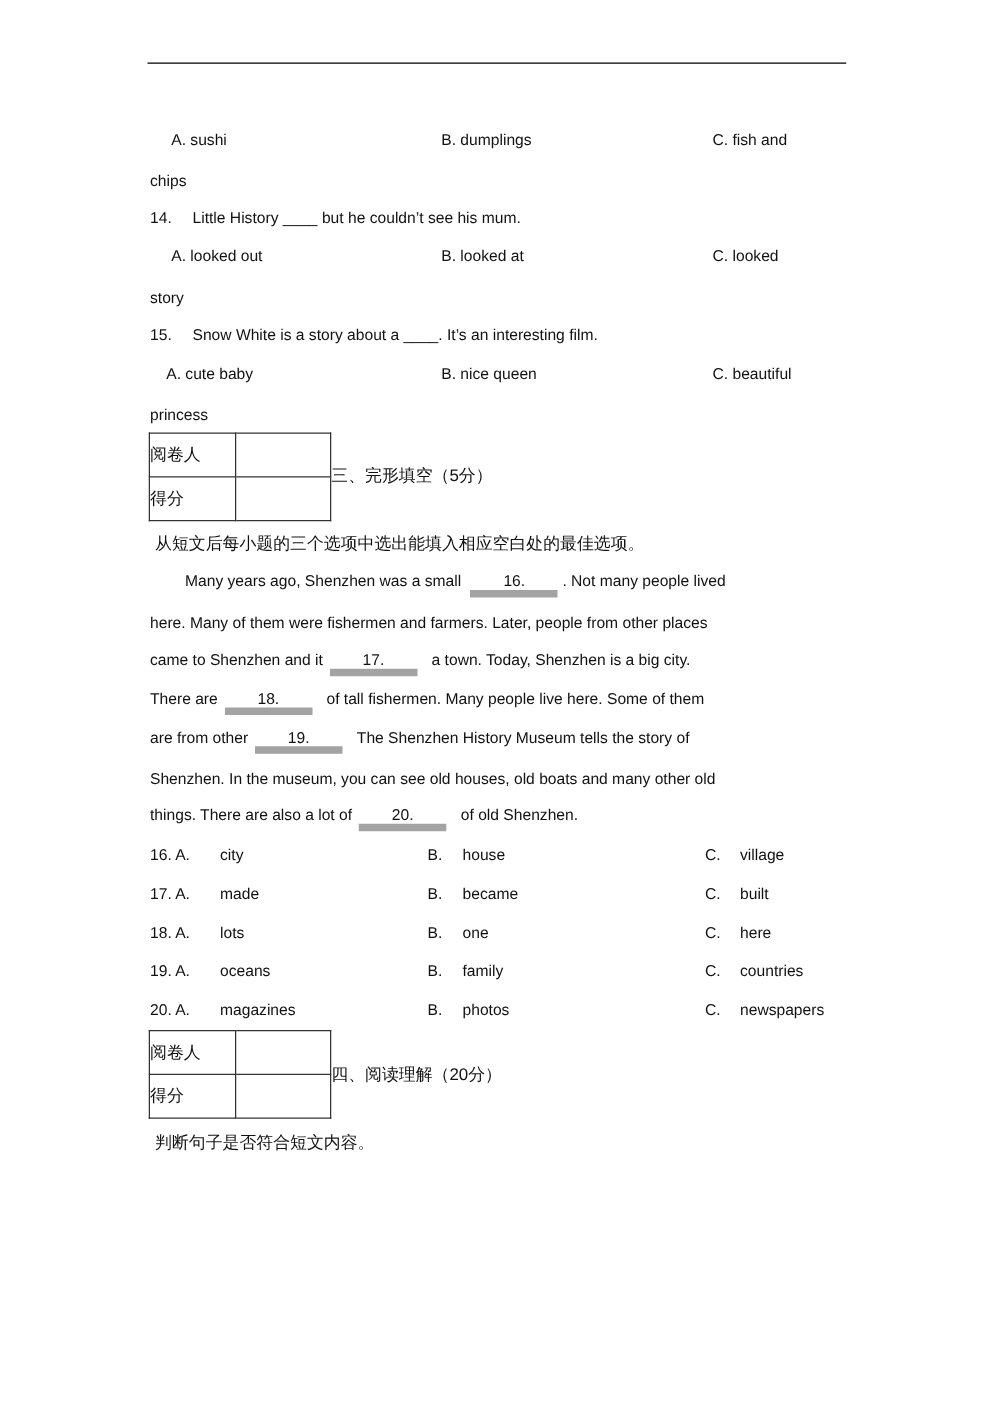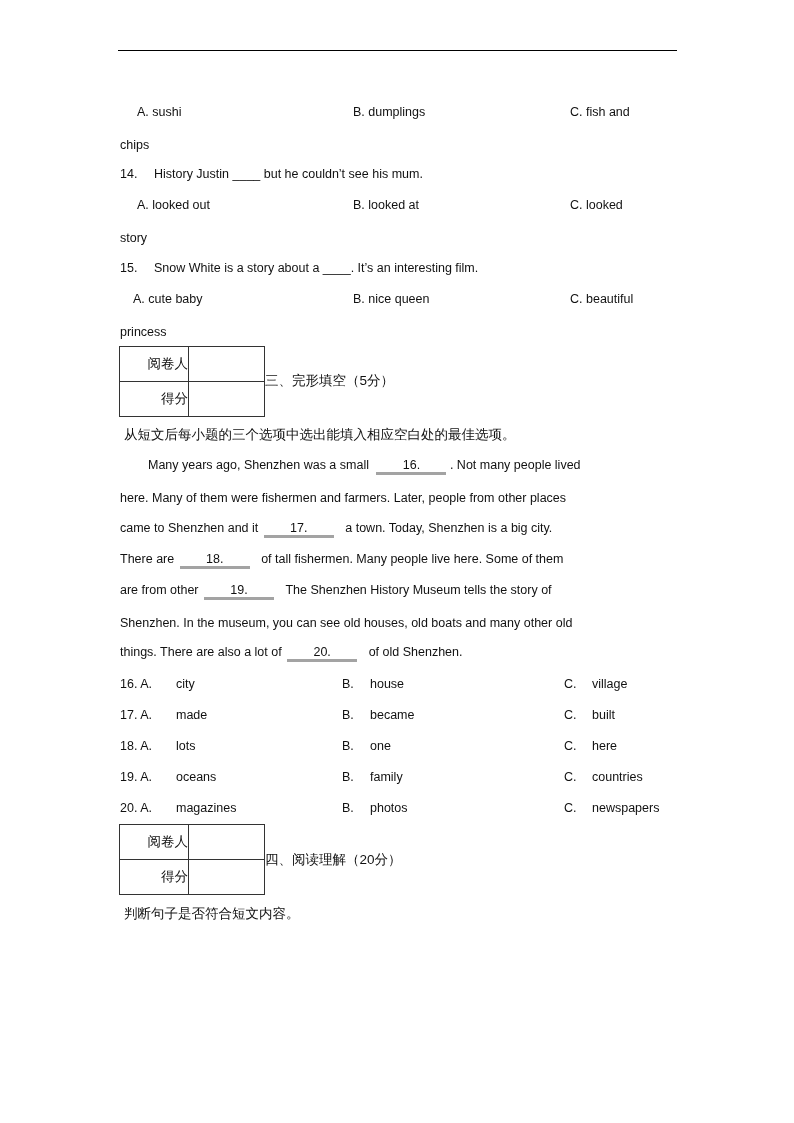--- a/index.html
+++ b/index.html
@@ -2,39 +2,39 @@
 <html><head>
 <meta charset="utf-8">
 <style>
   html, body { margin: 0; padding: 0; background: #ffffff; }
   body { width: 794px; height: 1123px; position: relative; overflow: hidden;
          font-family: "Liberation Mono", "DejaVu Sans Mono", monospace; color: #111; }
   .abs { position: absolute; white-space: nowrap; }
   .mono { font-family: Liberation Sans, sans-serif; font-size: 12.5px; }
   .cjk { font-family: Liberation Sans, sans-serif; font-size: 13.5px; }
   .hr { position: absolute; left: 118px; top: 50px; width: 559px; height: 1px; background: #000; }
-  .blank { display: inline-block; border-bottom: 3px solid #a3a3a3; text-align: center; line-height: 13px; }
+  .blank { display: inline-block; border-bottom: 6px solid #a3a3a3; text-align: center; line-height: 13px; }
   .score-table { position: absolute; border-collapse: collapse; }
-  .score-table td { border: 1px solid #333; height: 34px; padding: 0; text-align: right;
+  .score-table td { border: 1px solid #333; height: 34px; padding: 0; text-align: left;
                     font-family: "DejaVu Sans", sans-serif; font-size: 13.5px; }
   .score-table td.lbl { width: 68px; }
   .score-table td.val { width: 75px; }
 </style>
 </head>
 <body>
 
 <div class="hr"></div>
 
 <span class="abs mono" style="left:137px;top:105px">A. sushi</span>
 <span class="abs mono" style="left:353px;top:105px">B. dumplings</span>
 <span class="abs mono" style="left:570px;top:105px">C. fish and</span>
 <span class="abs mono" style="left:120px;top:138px">chips</span>
 
 <span class="abs mono" style="left:120px;top:167px">14.</span>
-<span class="abs mono" style="left:154px;top:167px">History Justin ____ but he couldn’t see his mum.</span>
+<span class="abs mono" style="left:154px;top:167px">Little History ____ but he couldn’t see his mum.</span>
 <span class="abs mono" style="left:137px;top:198px">A. looked out</span>
 <span class="abs mono" style="left:353px;top:198px">B. looked at</span>
 <span class="abs mono" style="left:570px;top:198px">C. looked</span>
 <span class="abs mono" style="left:120px;top:231px">story</span>
 
 <span class="abs mono" style="left:120px;top:261px">15.</span>
 <span class="abs mono" style="left:154px;top:261px">Snow White is a story about a ____. It’s an interesting film.</span>
 <span class="abs mono" style="left:133px;top:292px">A. cute baby</span>
 <span class="abs mono" style="left:353px;top:292px">B. nice queen</span>
 <span class="abs mono" style="left:570px;top:292px">C. beautiful</span>

